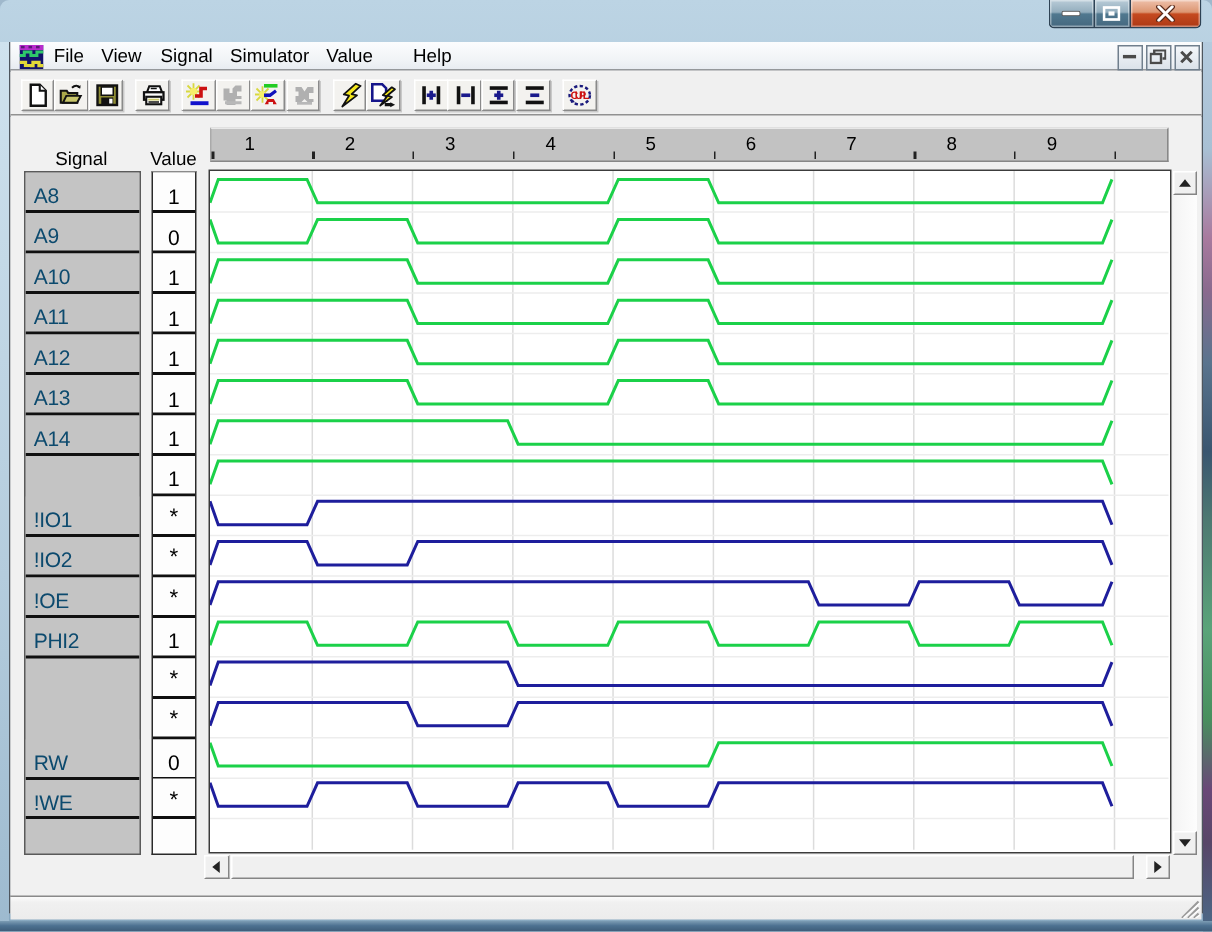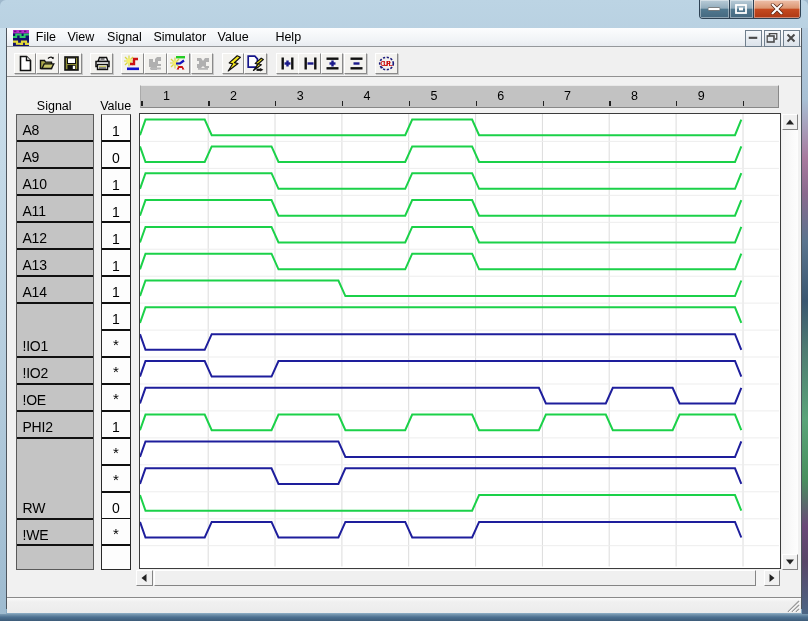--- a/index.html
+++ b/index.html
@@ -46,21 +46,21 @@
   border-right:1.2px solid #8a8a8a; border-bottom:1.2px solid #8a8a8a;
   box-shadow:1px 1px 0 #c9c9c9; }
 .tbtn svg { position:absolute; left:2.2px; top:1.6px; }
 #client { position:absolute; left:0; top:50.2px; width:100%; height:518.8px; background:#f1f1f1; }
 .hdr { position:absolute; top:20.5px; font-size:12.5px; color:#000; width:60px; text-align:center; }
 #sigcol { position:absolute; left:8.5px; top:36.1px; width:78.6px; height:455.4px;
   border:1.2px solid #5a5a5a; background:#c4c4c4; overflow:hidden; }
 #valcol { position:absolute; left:93.4px; top:36.1px; width:30.6px; height:455.4px;
   border:1.4px solid #2a2a2a; border-top:1px solid #8a8a8a; background:#fdfdfd; overflow:hidden; }
 .sig { position:absolute; left:0; width:100%; height:26.95px; background:#c4c4c4;
-  border-bottom:2px solid #101010; font-size:14px; color:#000000;
+  border-bottom:2px solid #101010; font-size:14px; color:#0c4a6e;
   padding:7.2px 0 0 5.8px; letter-spacing:-0.2px; }
 .val { position:absolute; left:0; width:100%; height:26.95px; background:#fdfdfd;
   border-bottom:2px solid #101010; font-size:14px; color:#000;
   text-align:center; padding-top:7.5px; line-height:16px; }
 .val.star { font-size:15px; padding-top:10.5px; line-height:8px; }
 #ruler { position:absolute; left:132.4px; top:6.8px; width:639.8px; height:23.5px;
   background:#c2c2c2; border:1px solid #888;
   border-top-color:#e8e8e8; border-left-color:#aaa; }
 .rnum { position:absolute; top:3.2px; width:20px; text-align:center;
   font-size:12.5px; color:#000; }

